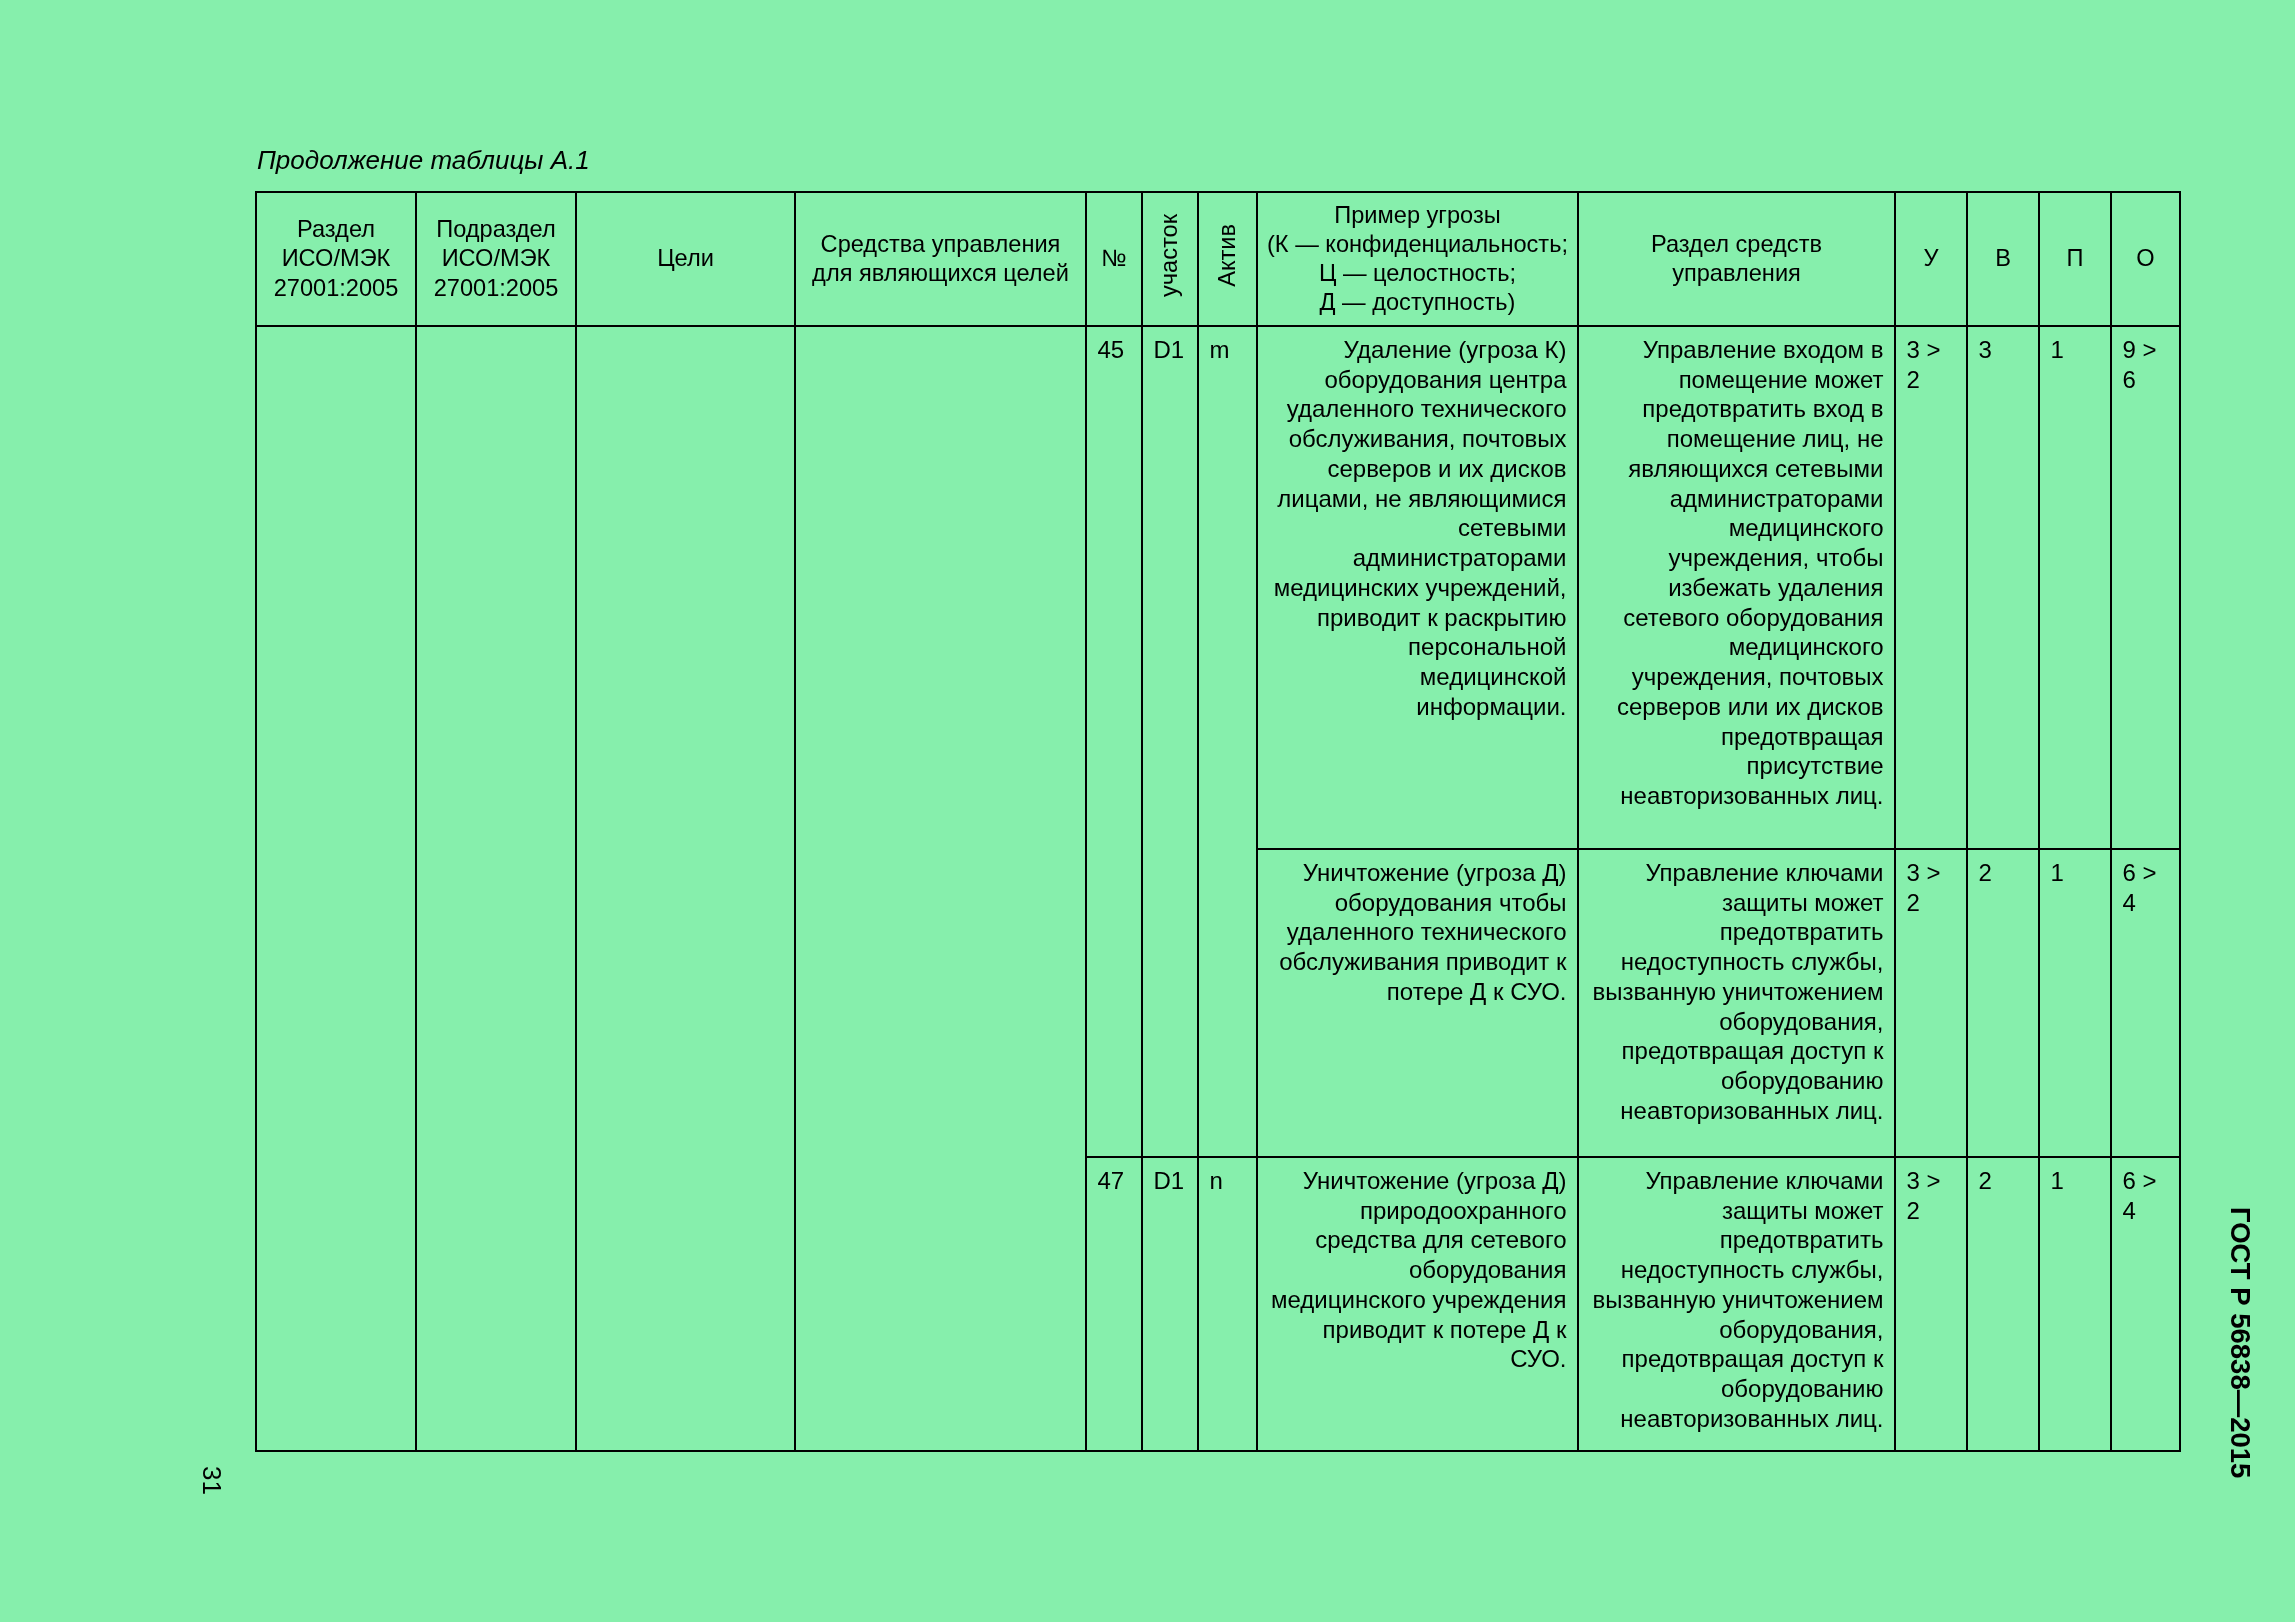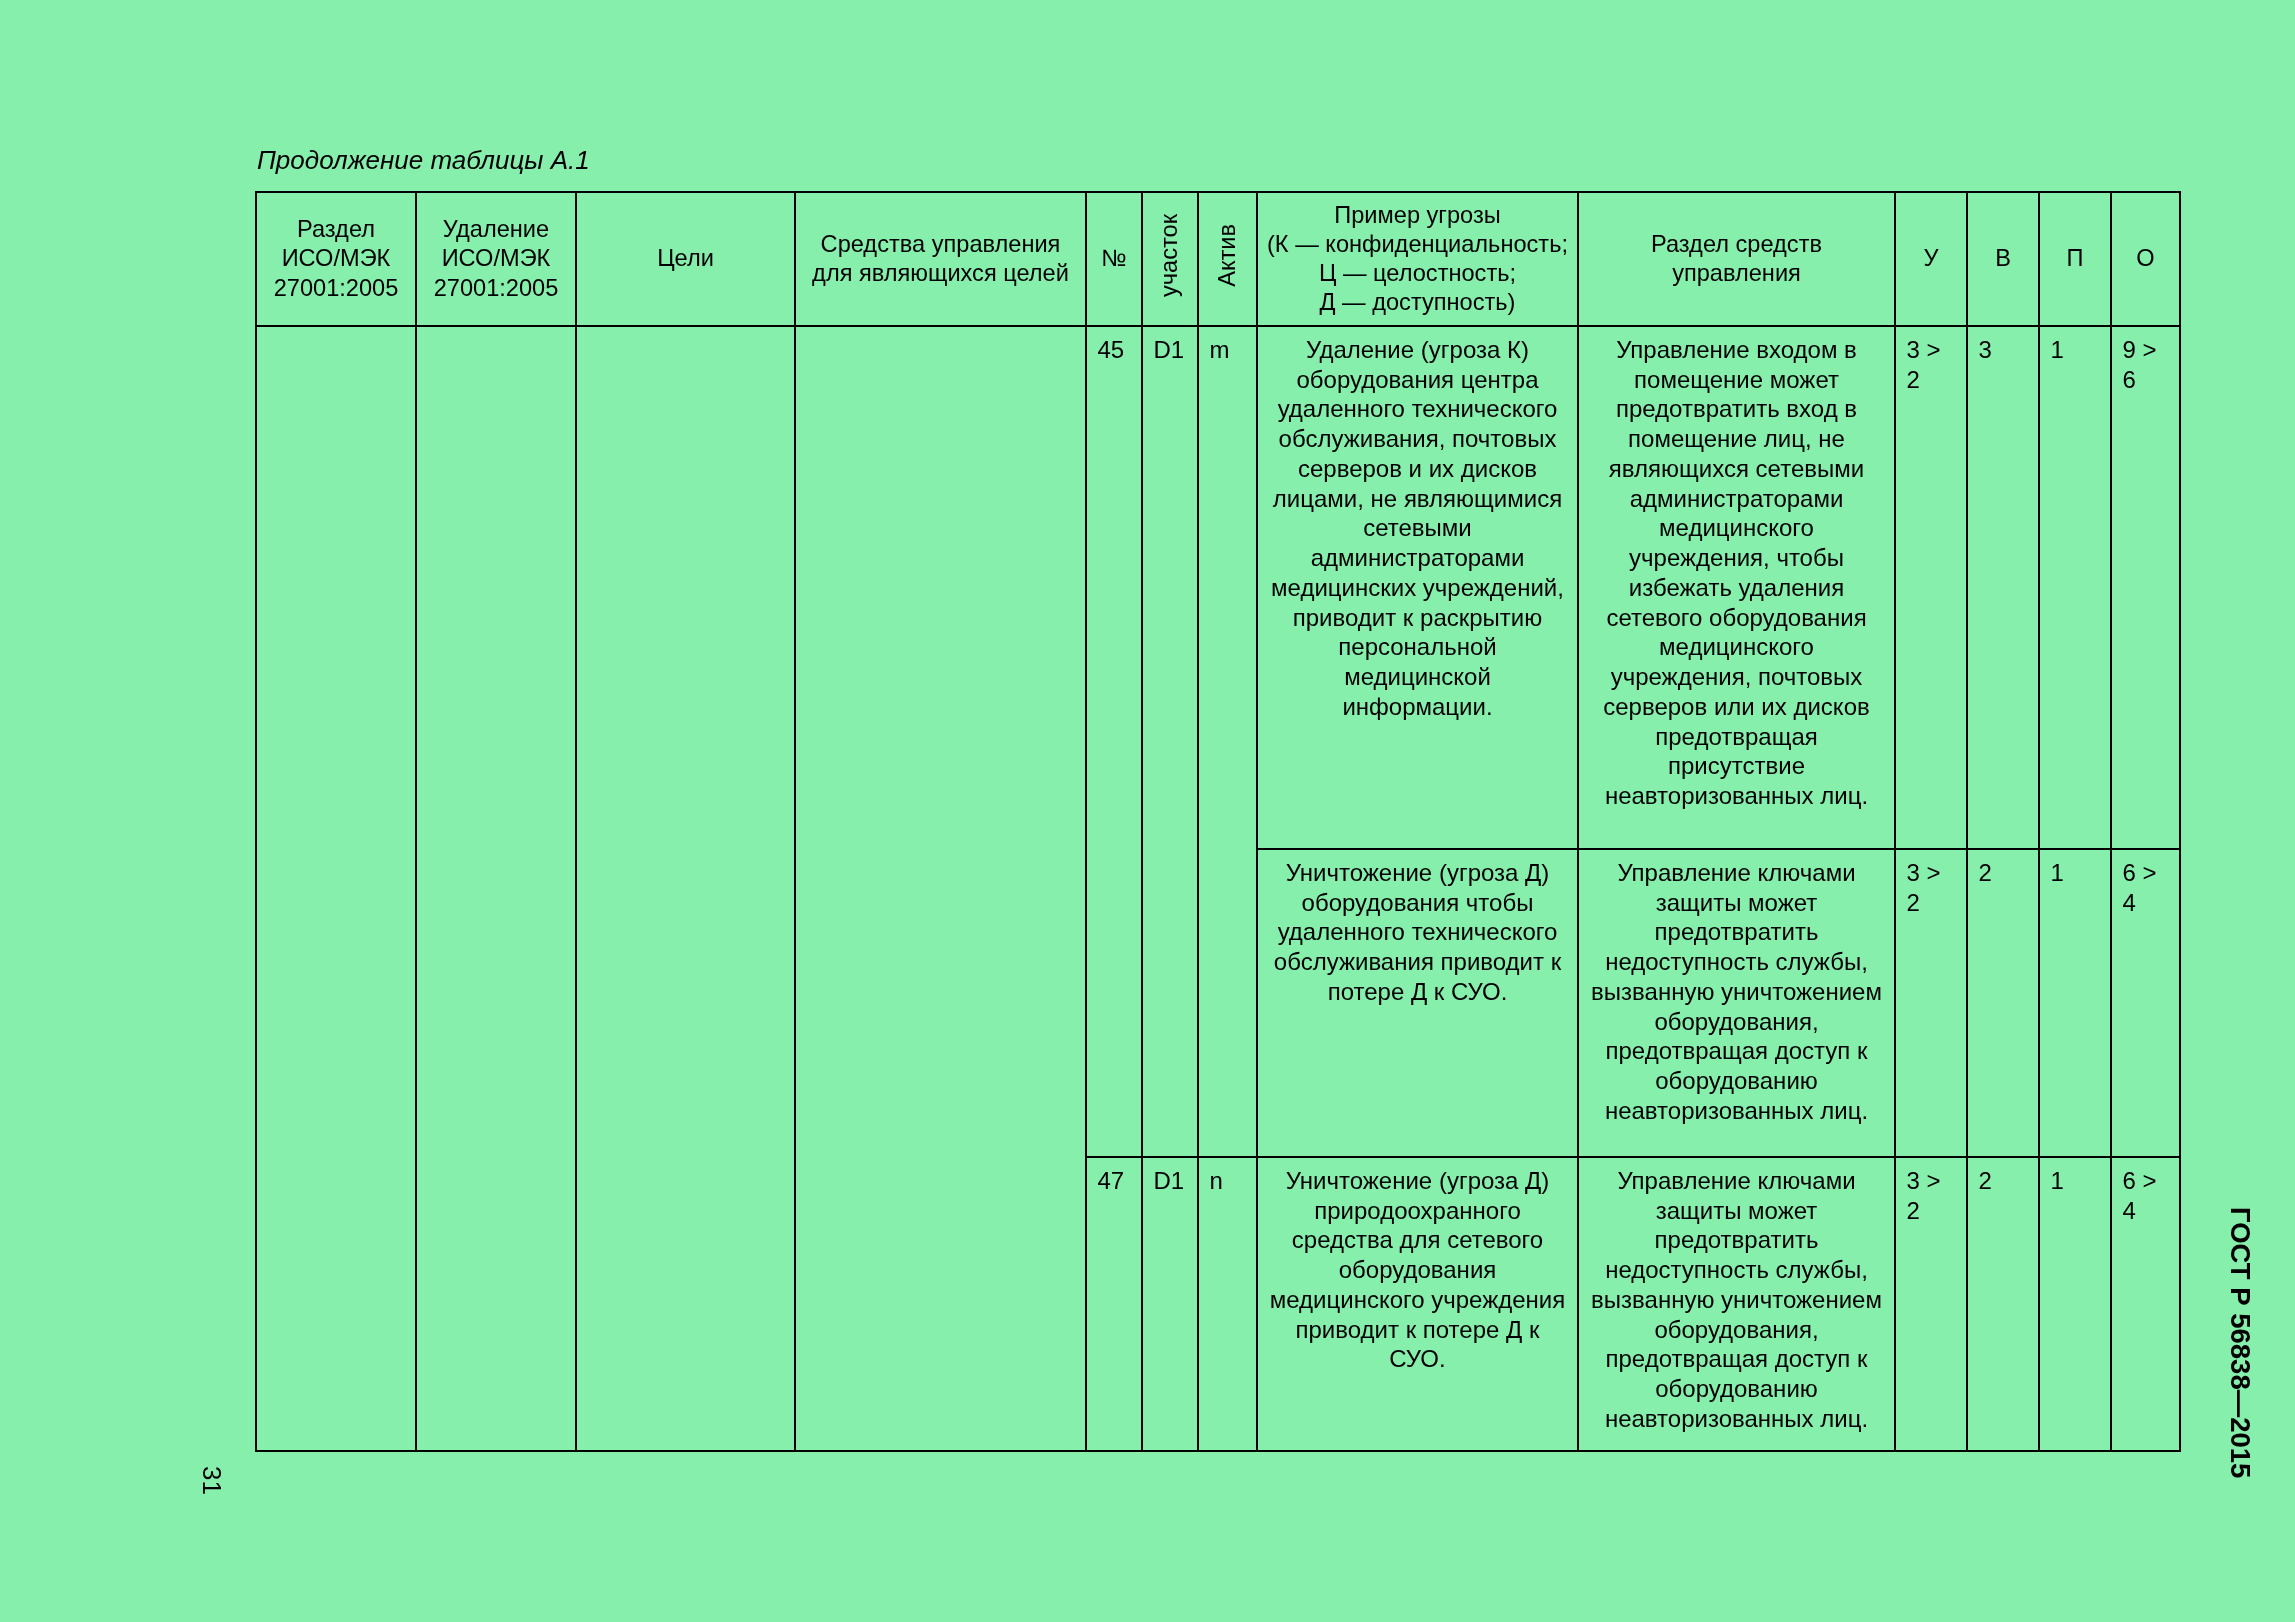--- a/index.html
+++ b/index.html
@@ -44,21 +44,21 @@
     font-size: 23.6px;
     text-align: center;
     vertical-align: middle;
     white-space: pre-line;
     padding: 6.5px 5.2px;
   }
   tr.hrow  { height: 134px; }
   tr.r1    { height: 523px; }
   tr.r2    { height: 308px; }
   tr.r3    { height: 294px; }
-  td.txt   { text-align: center; }
+  td.txt   { text-align: right; }
   td.num   { padding: 7.9px 2.6px; }
   th.vert .vert-text {
     writing-mode: vertical-rl;
     transform: rotate(180deg);
     display: inline-block;
     white-space: nowrap;
     line-height: 1;
   }
   .doc-id {
     position: absolute;
@@ -102,21 +102,21 @@
         <col style="width:72px">
         <col style="width:72px">
         <col style="width:69px">
     </colgroup>
 
     <tbody>
         <tr class="hrow">
       <th>Раздел
 ИСО/МЭК
 27001:2005</th>
-      <th>Удаление
+      <th>Подраздел
 ИСО/МЭК
 27001:2005</th>
       <th>Цели</th>
       <th>Средства управления
 для являющихся целей</th>
       <th>№</th>
       <th class="vert"><span class="vert-text">участок</span></th>
       <th class="vert"><span class="vert-text">Актив</span></th>
       <th>Пример угрозы
 (К — конфиденциальность;

